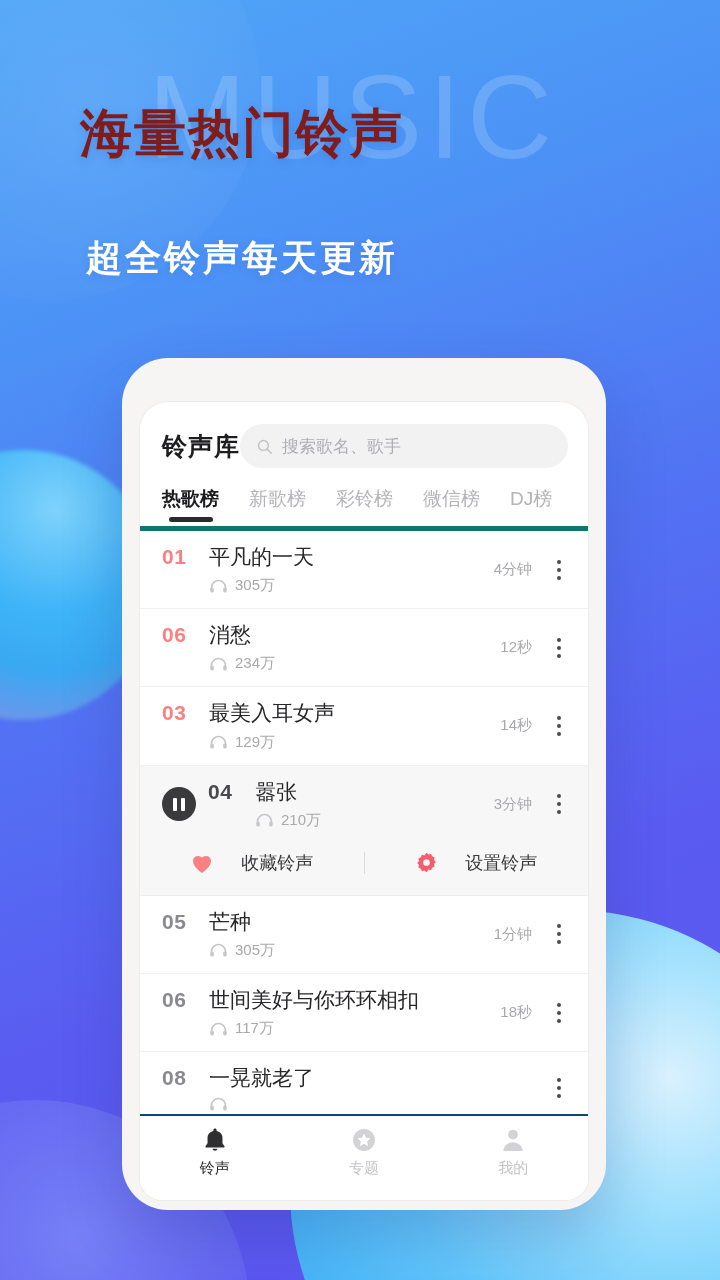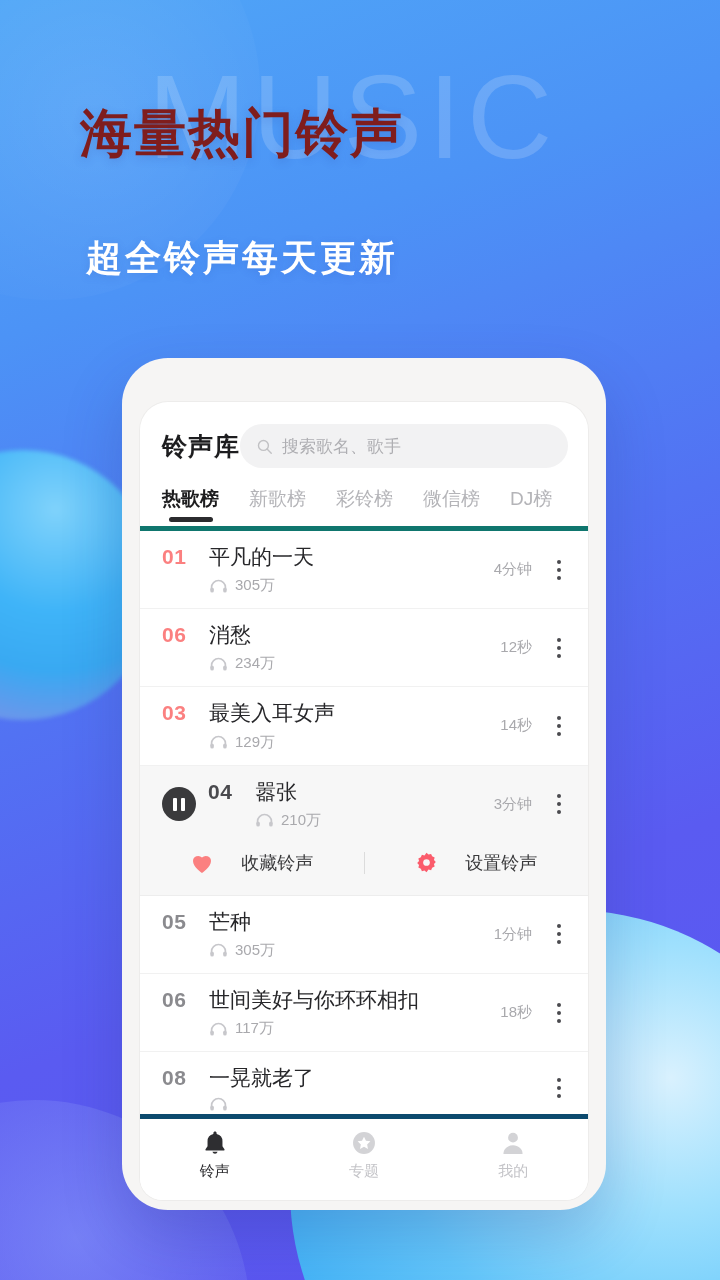--- a/index.html
+++ b/index.html
@@ -161,21 +161,21 @@
     flex:1; display:flex; align-items:center; justify-content:center; gap:27px;
     font-size:18px; color:#3A3A3C;
   }
   .act-sep { width:1px; height:22px; background:#DCDCDC; }
   .heart-icon { width:24px; height:22px; }
   .gear-icon { width:23px; height:23px; }
 
   
   .tabbar {
     position:absolute; left:0; right:0; bottom:0; height:86px;
-    background:#fff; border-top:5px solid #0c4a6e;
+    background:#fff; border-top:2px solid #0c4a6e;
     display:flex; align-items:flex-start; padding-top:10px;
   }
   .nav-item {
     flex:1; display:flex; flex-direction:column; align-items:center; gap:5px;
   }
   .nav-label { font-size:15px; color:#C4C4C8; }
   .nav-item.active .nav-label { color:#2b2b2e; }
   .nav-ic { width:28px; height:28px; display:block; }
 </style>
 </head>

